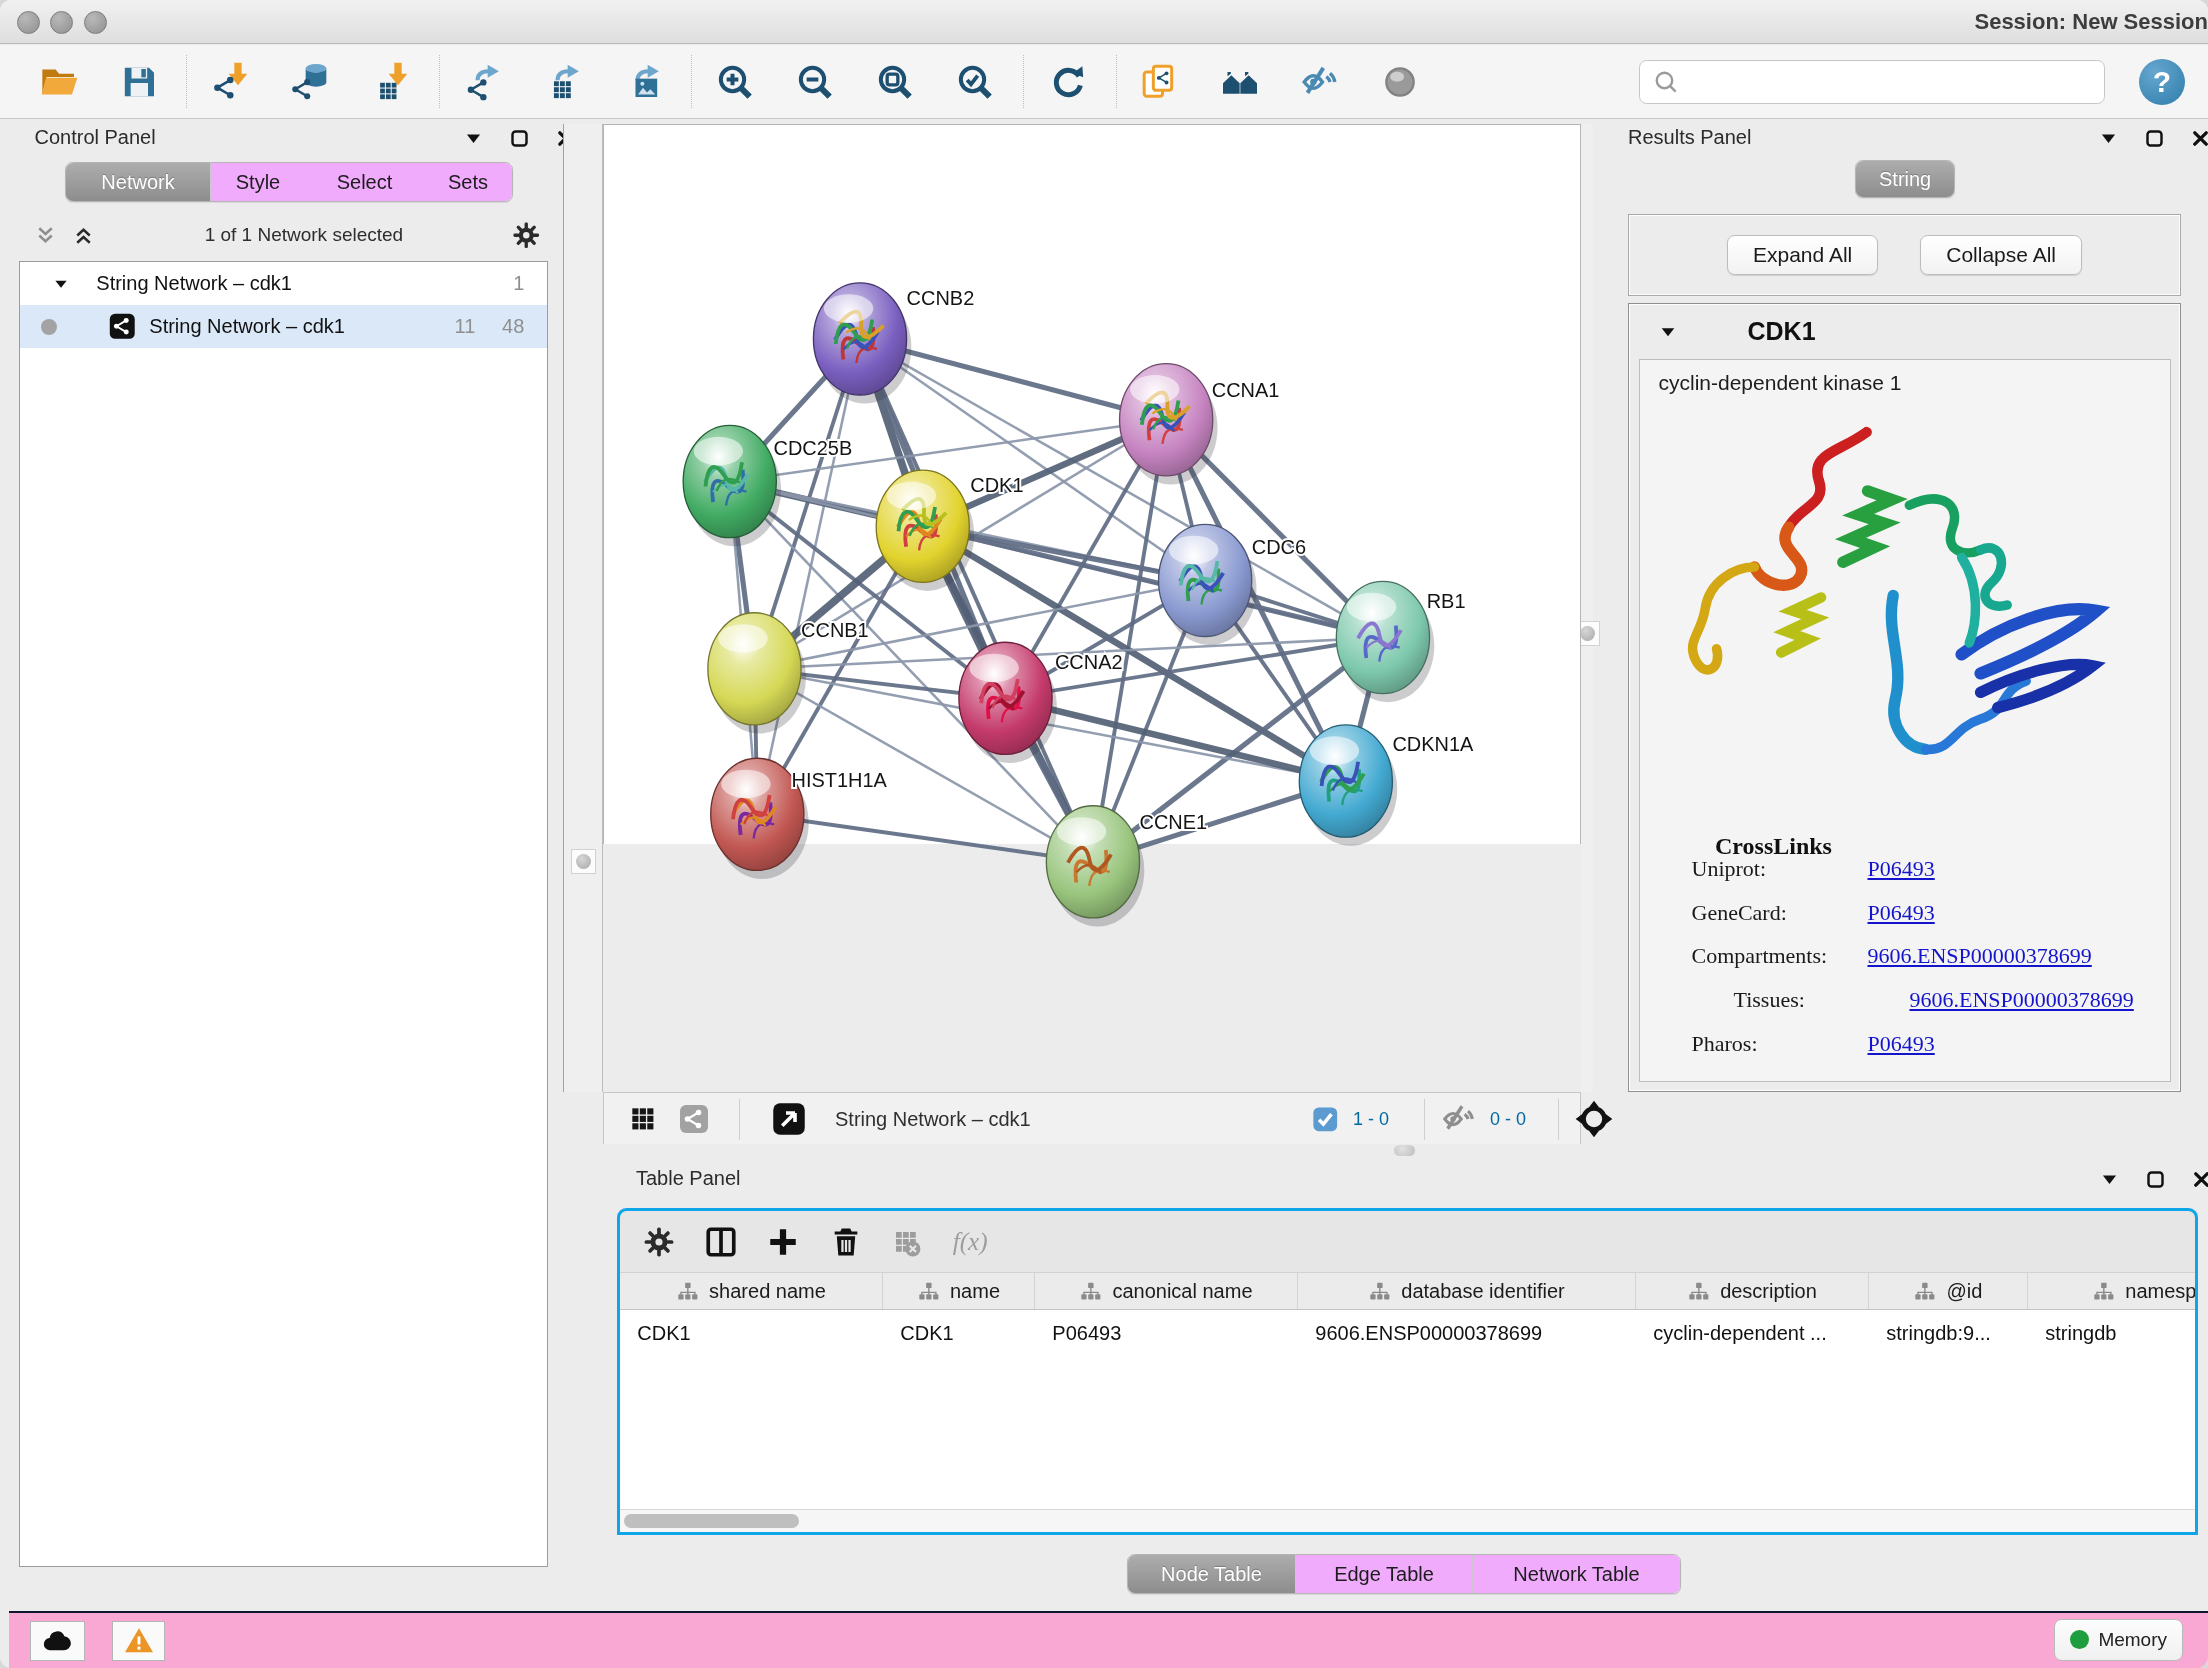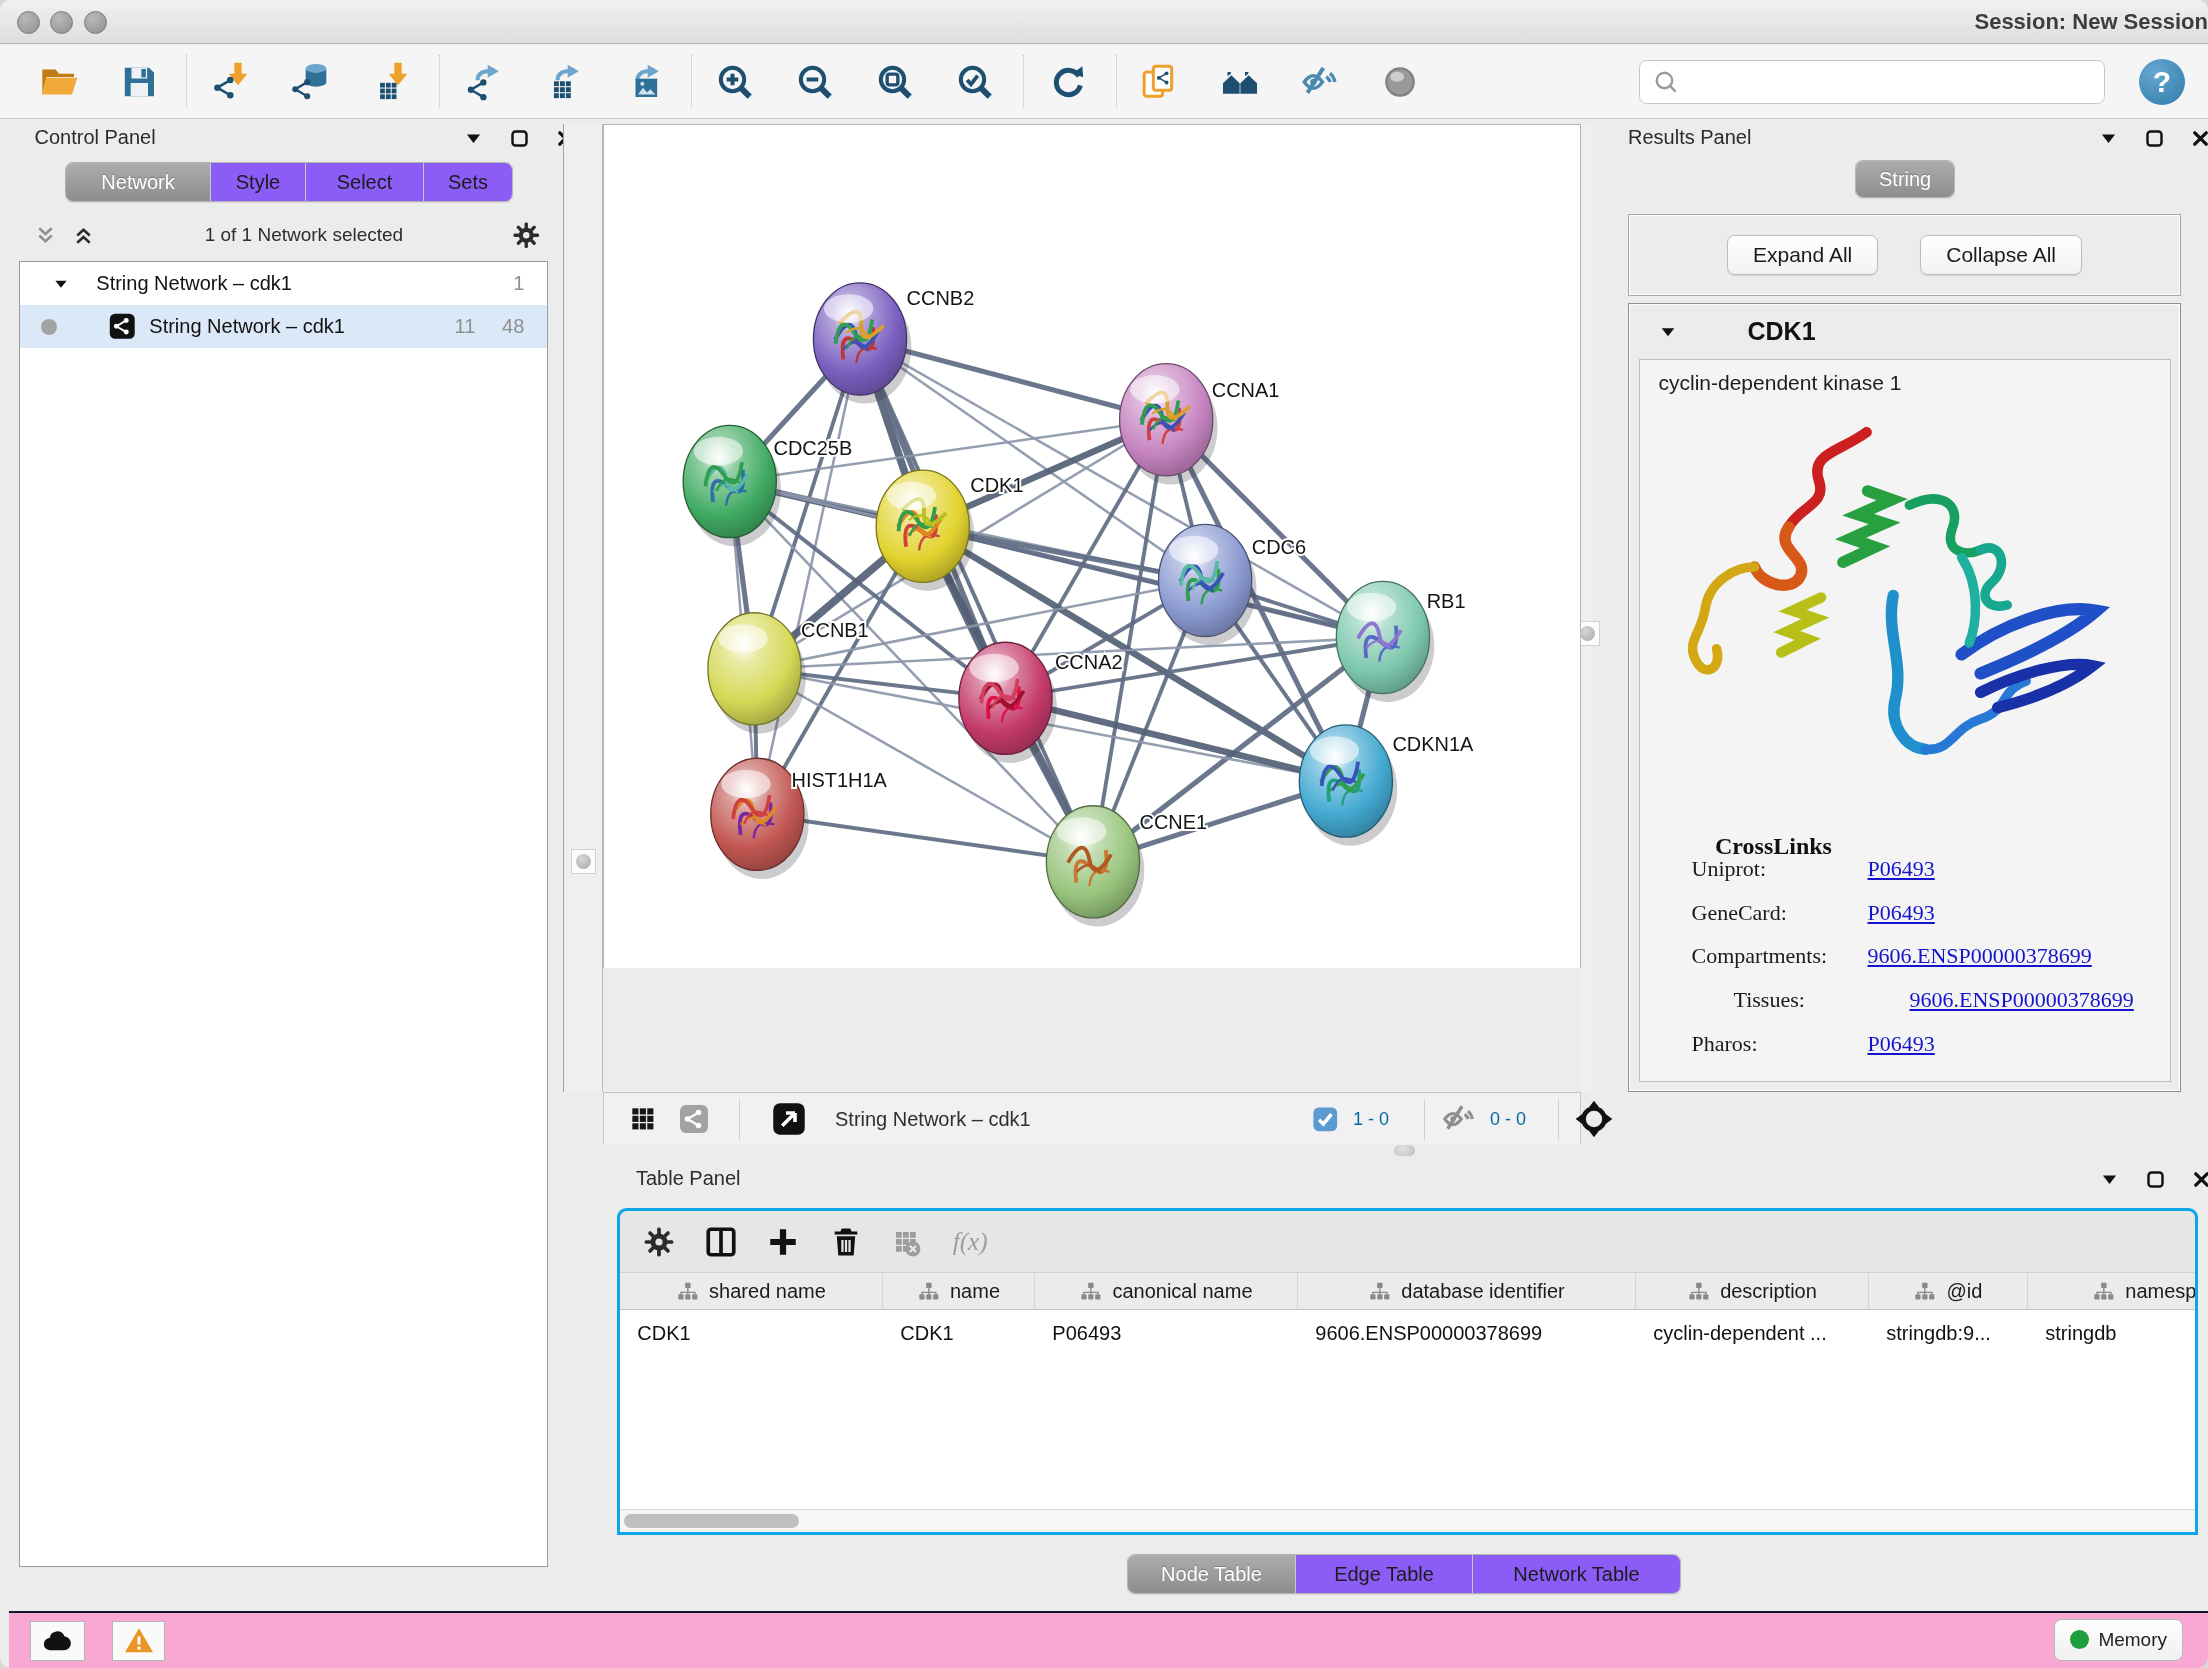--- a/index.html
+++ b/index.html
@@ -26,21 +26,21 @@
   .help-btn{width:46px;height:46px;border-radius:50%;margin-right:23px;flex:0 0 auto;
     background:radial-gradient(circle at 35% 30%,#66a7cf,#2e7cab);color:#fff;font-size:30px;
     font-weight:bold;display:flex;align-items:center;justify-content:center;}
   
   .panel-title{font-size:20px;color:#2b2b2b;}
   .panel-controls{position:absolute;display:flex;gap:25px;align-items:center;}
   .panel-controls span{display:flex;}
   .seg-tabs{display:flex;border:1px solid #b5b5b5;border-radius:7.6px;overflow:hidden;
     background:#fff;height:40px;box-shadow:0 1px 1px rgba(0,0,0,.08);}
   .seg{display:flex;align-items:center;justify-content:center;font-size:20px;color:#1c1c1c;
-    border-right:1px solid #c9c9c9;background:#8b5cf6;}
+    border-right:1px solid #c9c9c9;background:#f0abfc;}
   .seg:last-child{border-right:none;}
   .seg.sel{background:linear-gradient(#adadad,#8d8d8d);color:#fff;
     text-shadow:0 -1px 1px rgba(0,0,0,.25);}
   
   .control-panel{position:absolute;left:6px;top:124px;width:555px;height:1465px;}
   .cp-title{position:absolute;left:28.5px;top:1.9px;}
   .cp-tabs{position:absolute;left:59px;top:38px;}
   .cp-selrow{position:absolute;left:0;top:88px;width:100%;height:46px;
     display:flex;align-items:center;}
   .cp-selrow .status{flex:1;text-align:center;font-size:19px;color:#2e2e2e;}
@@ -49,21 +49,21 @@
   .tree-row{position:relative;height:43px;display:flex;align-items:center;font-size:20px;color:#111;}
   .tree-row .cnt{position:absolute;color:#8f8f8f;}
   .tree-row.child{background:#dbe8f8;}
   
   .vsplit{position:absolute;top:124px;height:968px;background:#efefef;}
   .grip{position:absolute;width:25px;height:25px;background:#fcfcfc;border:1px solid #d2d2d2;
     display:flex;align-items:center;justify-content:center;}
   .grip i{width:15px;height:15px;border-radius:50%;
     background:radial-gradient(circle at 38% 32%,#d6d6d6,#a8a8a8);display:block;}
   
-  .net-view{position:absolute;left:603px;top:124px;width:978px;height:844px;background:#fff;
+  .net-view{position:absolute;left:603px;top:124px;width:978px;height:720px;background:#fff;
     border:1px solid #b4b4b4;border-bottom:none;}
   .view-toolbar{position:absolute;left:603px;top:1092px;width:978px;height:52px;
     background:#f1f1f1;border:1px solid #c6c6c6;border-bottom:none;}
   .view-toolbar .vt{position:absolute;top:0;height:52px;display:flex;align-items:center;}
   .vt-label{font-size:20px;color:#2f2f2f;}
   .vt-count{font-size:18px;color:#0369a1;}
   .vt-div{position:absolute;top:5.7px;height:41px;border-left:1px solid #cfcfcf;}
   .hsplit{position:absolute;left:603px;top:1144px;width:1605px;height:11.4px;background:#ececec;}
   .hgrip{position:absolute;left:1394px;top:1145px;width:21px;height:10.5px;border-radius:5.7px;
     background:radial-gradient(circle at 40% 30%,#e2e2e2,#bdbdbd);}

